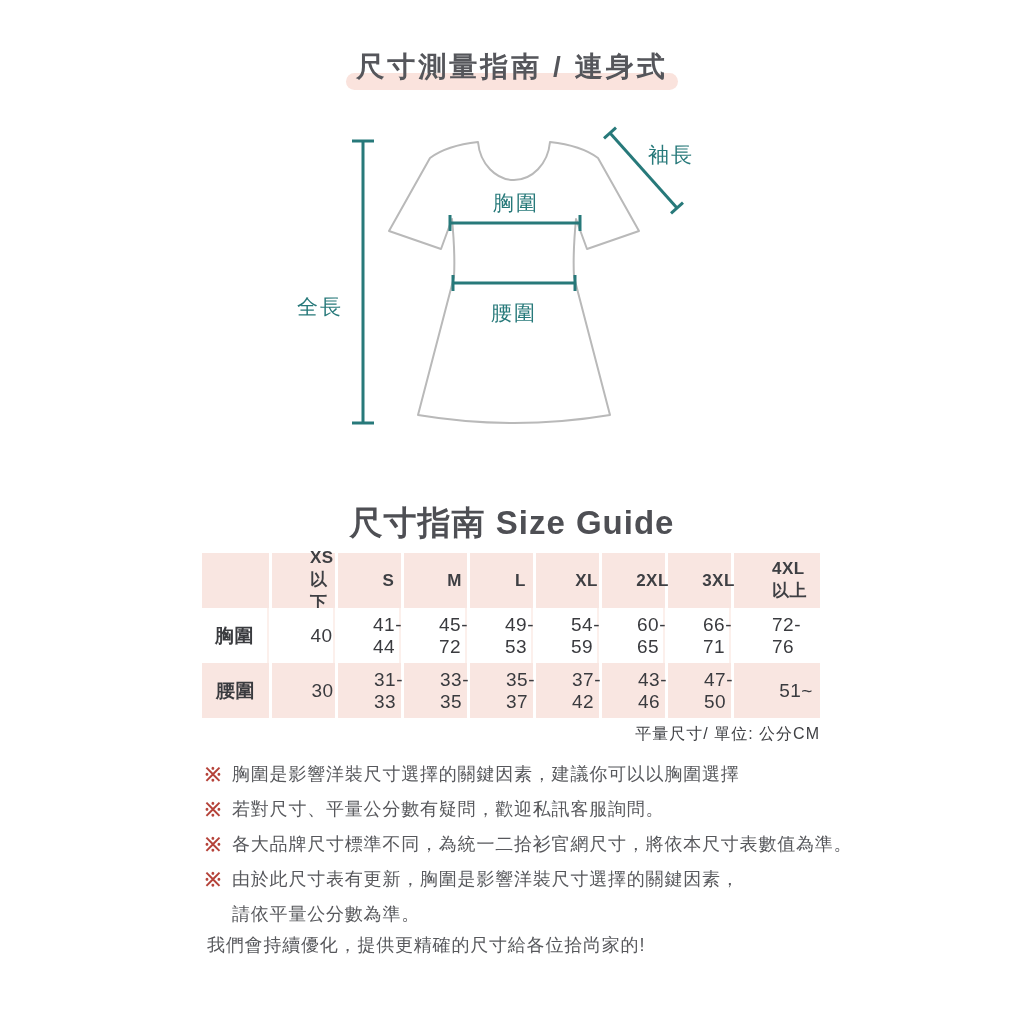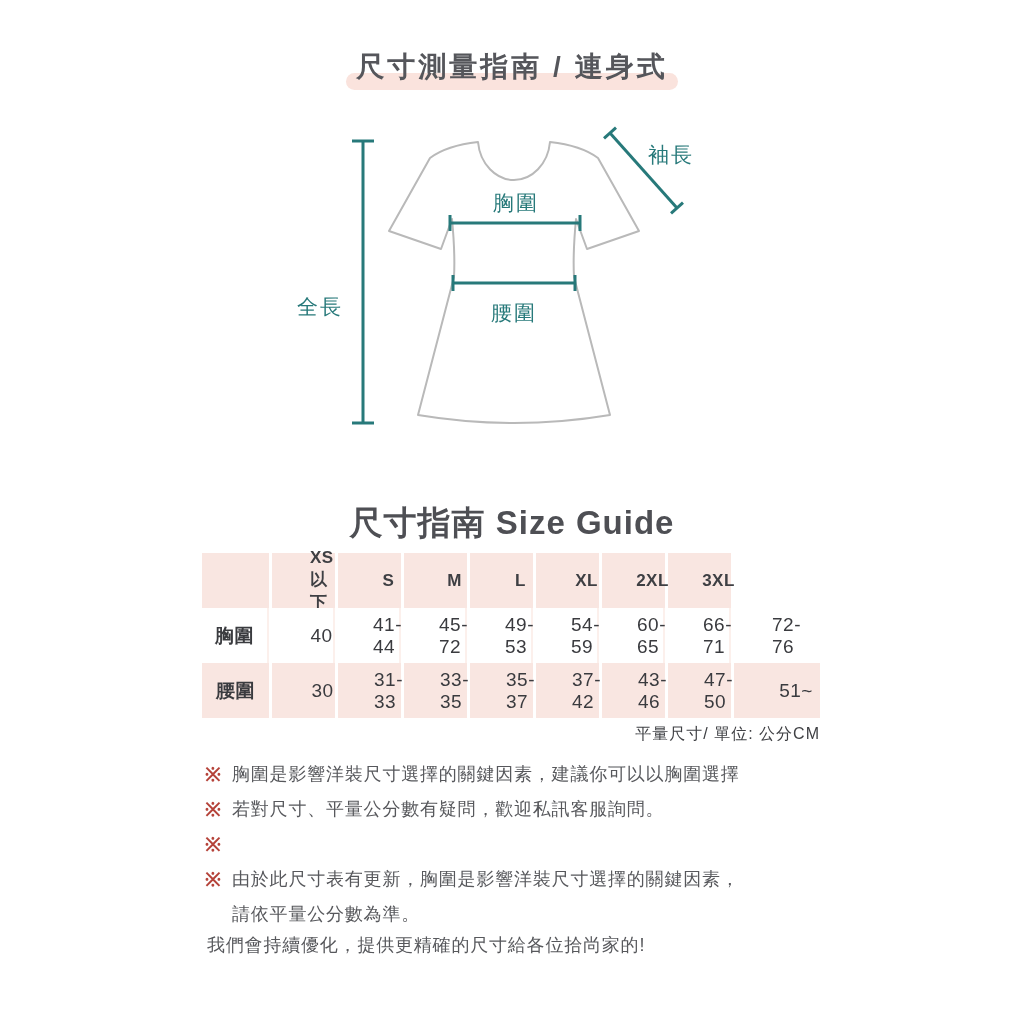--- a/index.html
+++ b/index.html
@@ -97,20 +97,21 @@
   <div class="size-table">
     <div class="trow trow-head">
       <div class="cell"></div>
       <div class="cell">XS以下</div>
       <div class="cell">S</div>
       <div class="cell">M</div>
       <div class="cell">L</div>
       <div class="cell">XL</div>
       <div class="cell">2XL</div>
       <div class="cell">3XL</div>
+      <div class="cell">4XL以上</div>
     </div>
     <div class="trow trow-w">
       <div class="cell row-label">胸圍</div>
       <div class="cell">40</div>
       <div class="cell">41-44</div>
       <div class="cell">45-72</div>
       <div class="cell">49-53</div>
       <div class="cell">54-59</div>
       <div class="cell">60-65</div>
       <div class="cell">66-71</div>
@@ -135,20 +136,21 @@
     <div class="note-line">
       <span class="note-marker">※</span>
       <span>胸圍是影響洋裝尺寸選擇的關鍵因素，建議你可以以胸圍選擇</span>
     </div>
     <div class="note-line">
       <span class="note-marker">※</span>
       <span>若對尺寸、平量公分數有疑問，歡迎私訊客服詢問。</span>
     </div>
     <div class="note-line">
       <span class="note-marker">※</span>
+      <span>各大品牌尺寸標準不同，為統一二拾衫官網尺寸，將依本尺寸表數值為準。</span>
     </div>
     <div class="note-line">
       <span class="note-marker">※</span>
       <span>由於此尺寸表有更新，胸圍是影響洋裝尺寸選擇的關鍵因素，</span>
     </div>
     <div class="note-line">
       <span class="note-marker"></span>
       <span>請依平量公分數為準。</span>
     </div>
   </div>

